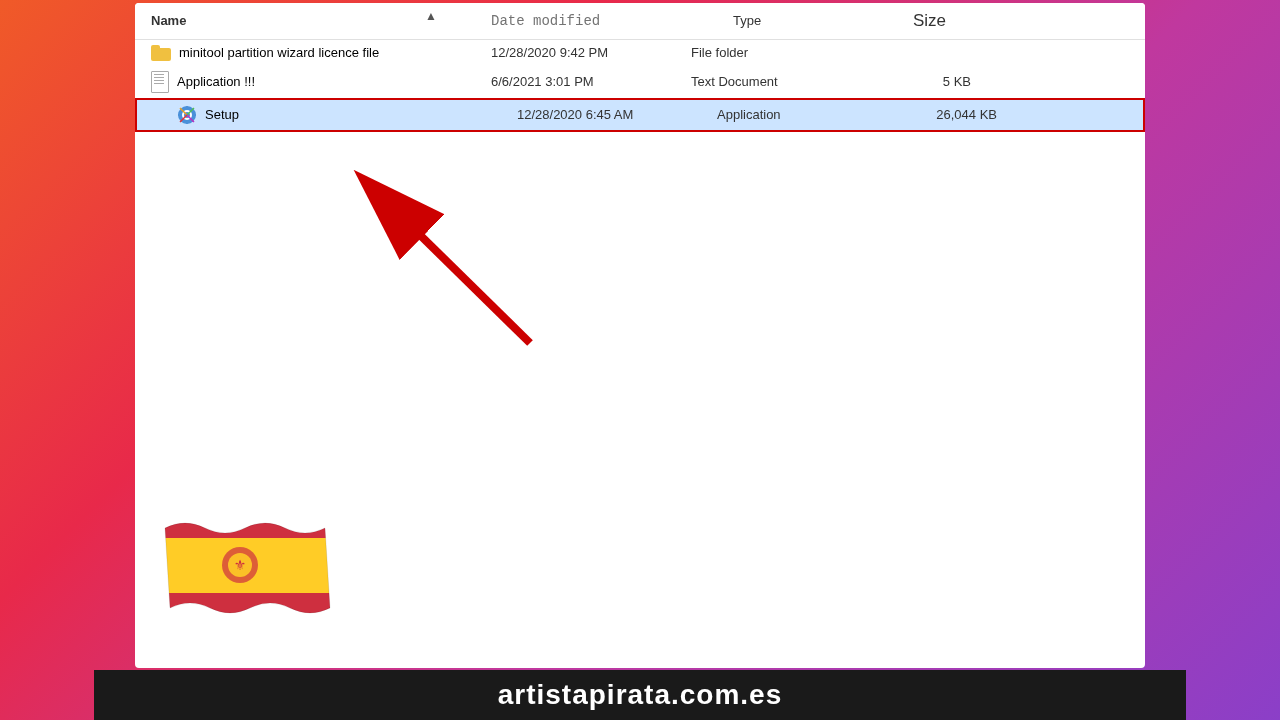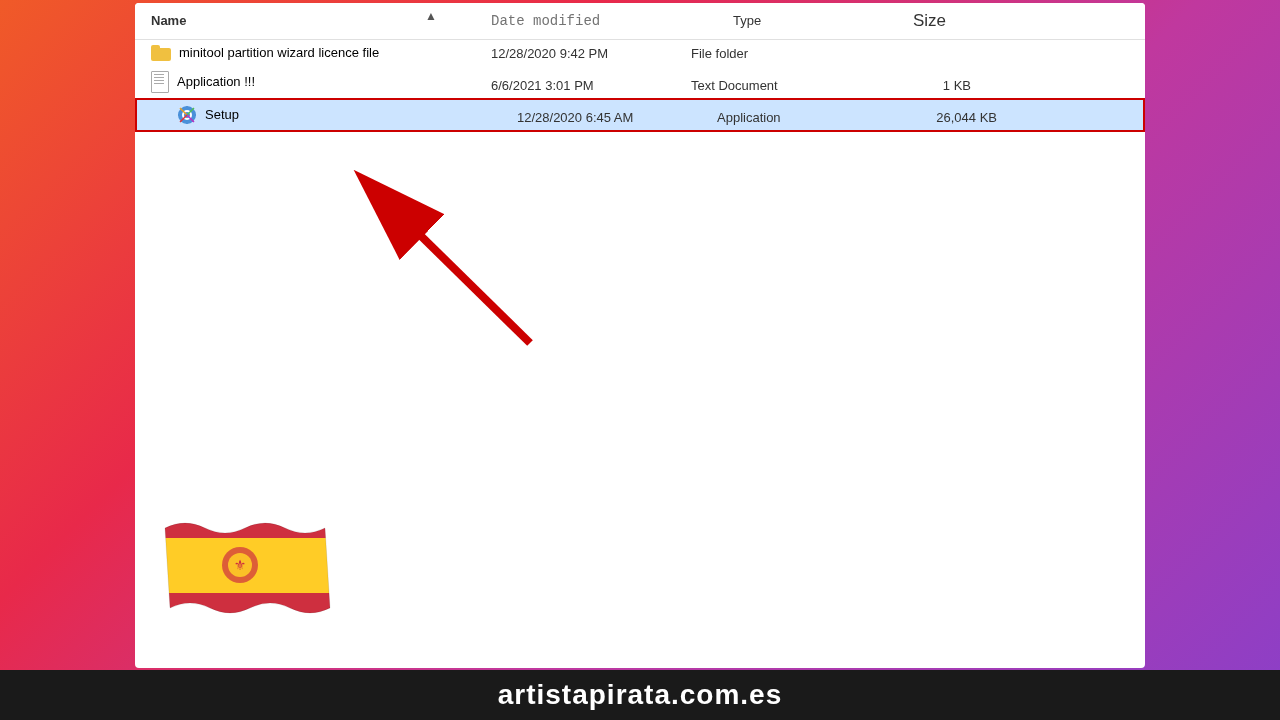--- a/index.html
+++ b/index.html
@@ -65,21 +65,21 @@
     }
 
     .col-size {
       width: 100px;
       font-size: 17px;
       color: #333;
     }
 
     .file-row {
       display: flex;
-      align-items: flex-end;
+      align-items: center;
       padding: 5px 16px;
       border-bottom: none;
       cursor: default;
     }
 
     .file-row.selected {
       background: #cce4ff;
       border: 2px solid #cc0000;
       padding-left: 40px;
     }
@@ -188,21 +188,21 @@
       position: absolute;
       bottom: 40px;
       left: 20px;
       width: 185px;
       height: 120px;
       pointer-events: none;
     }
 
     
     .watermark-bar {
-      width: 1280px;
+      width: 1092px;
       height: 50px;
       background: #1a1a1a;
       display: flex;
       align-items: center;
       justify-content: center;
       flex-shrink: 0;
     }
 
     .watermark-text {
       font-size: 28px;
@@ -244,21 +244,21 @@
       <div class="file-size-cell"></div>
     </div>
 
     <div class="file-row">
       <div class="file-name-cell">
         <div class="icon-doc"></div>
         <span>Application !!!</span>
       </div>
       <div class="file-date-cell">6/6/2021 3:01 PM</div>
       <div class="file-type-cell">Text Document</div>
-      <div class="file-size-cell">1 KB</div>
+      <div class="file-size-cell">5 KB</div>
     </div>
 
     <div class="file-row selected">
       <div class="file-name-cell">
         <div class="icon-setup">
           <svg class="setup-icon-svg" viewBox="0 0 20 20" xmlns="http://www.w3.org/2000/svg">
             <circle cx="10" cy="10" r="9" fill="#4a90d9"></circle>
             <circle cx="10" cy="10" r="5" fill="#ffffff"></circle>
             <circle cx="10" cy="10" r="3" fill="#4a90d9"></circle>
             <rect x="9" y="1" width="2" height="3" fill="#4a90d9" rx="1"></rect>

